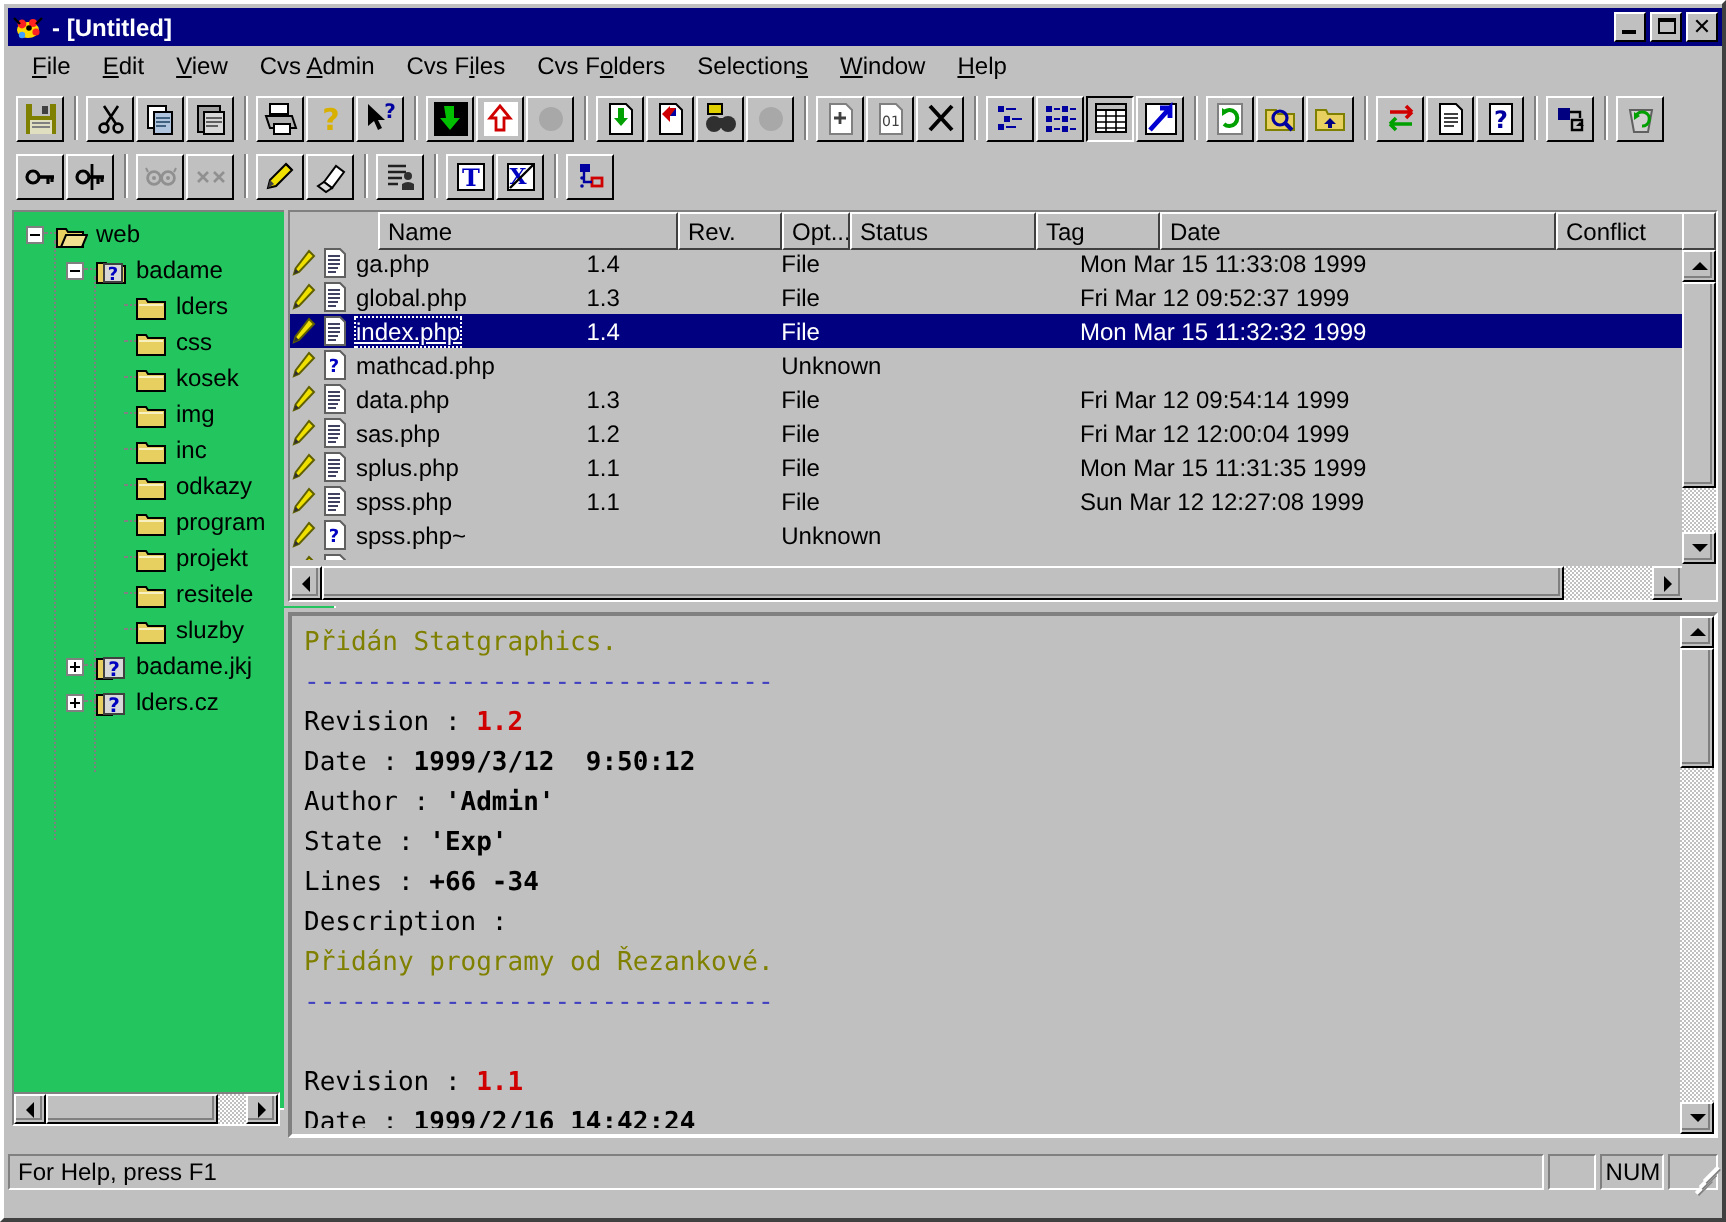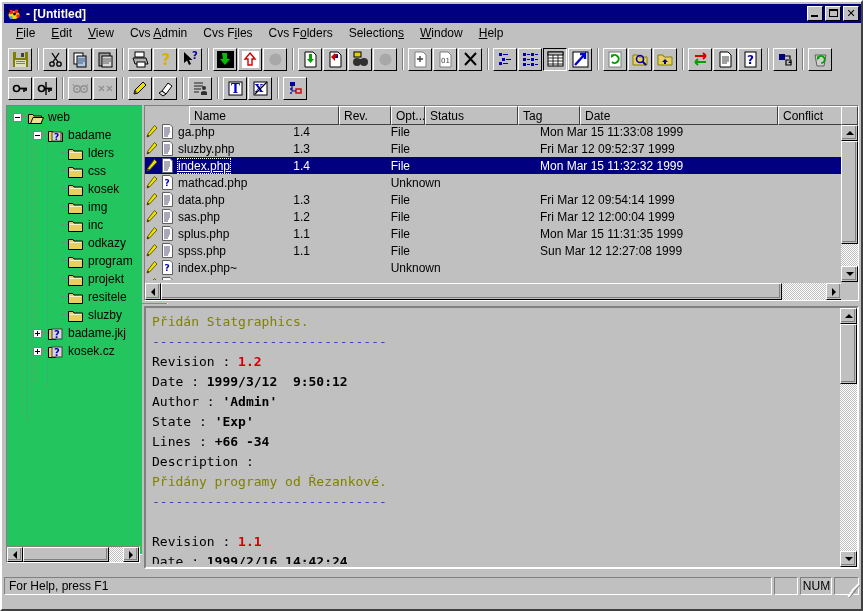--- a/index.html
+++ b/index.html
@@ -831,21 +831,21 @@
             </div>
             <div class="tree-row">
               <div style="width: 26px; flex: 0 0 auto;"></div>
               <div class="tnode plus"></div>
               <div class="tdots"></div>
               <div class="folder"><svg width="16" height="14" viewBox="0 0 16 14">
                   <path d="M0.5 2.5 L4 2.5 L5 4 L8 4 L8 12.5 L0.5 12.5 Z" fill="#e8d060" stroke="#000"></path>
                   <rect x="4" y="2" width="10" height="10" fill="#d8d8d8" stroke="#404040"></rect>
                   <text x="9" y="11" font-family="DejaVu Sans, sans-serif" font-size="10" font-weight="bold" fill="#0000c0" text-anchor="middle">?</text>
                 </svg></div>
-              <span class="tree-label">kosek.cz</span>
+              <span class="tree-label">lders.cz</span>
             </div>
           </div>
       </div>
 
       <div class="sb-h" style="left:2px; bottom:8px; width:134px; height:17px;
                   border-top:1px solid #808080;border-left:1px solid #808080;
                   border-right:1px solid #ffffff;border-bottom:1px solid #ffffff;box-sizing:border-box;">
         <div class="sb-btn" style="left:0;top:0;width:16px;height:15px;">
           <div class="arr arr-lf"></div>
         </div>
@@ -907,21 +907,21 @@
               <div class="lv-row">
                 <div class="cell" style="width: 150px; display: flex; align-items: center;">
                   <div class="pencil-ico"><svg width="14" height="15" viewBox="0 0 14 15">
                       <path d="M9.5 1.5 L12 4 L4.5 12 L2 13 L2.8 10.2 Z" fill="#f0e000" stroke="#606000"></path>
                       <path d="M2 13 L2.8 10.2 L4.5 12 Z" fill="#303030"></path>
                     </svg></div>
                   <div class="doc-ico"><svg width="13" height="15" viewBox="0 0 13 15">
                       <path d="M1.5 0.5 L9 0.5 L11.5 3 L11.5 14.5 L1.5 14.5 Z" fill="#ffffff" stroke="#606060"></path>
                       <path d="M3 4h6M3 6h6M3 8h6M3 10h5M3 12h4" stroke="#404060" stroke-width="0.9"></path>
                     </svg></div>
-                  <span class="cell-name-text" style="margin-left: 3px;">sluzby.php</span>
+                  <span class="cell-name-text" style="margin-left: 3px;">global.php</span>
                 </div>
                 <div class="cell" style="width: 52px; padding-left: 4px;">1.3</div>
                 <div class="cell" style="width: 49px; padding-left: 4px;"></div>
                 <div class="cell" style="width: 93px; padding-left: 4px;">File</div>
                 <div class="cell" style="width: 62px; padding-left: 4px;"></div>
                 <div class="cell" style="width: 198px; padding-left: 4px;">Fri Mar 12 09:52:37 1999</div>
                 <div class="cell" style="width: 120px; padding-left: 4px;"></div>
               </div>
               <div class="lv-row sel">
                 <div class="cell" style="width: 150px; display: flex; align-items: center;">
@@ -1040,21 +1040,21 @@
               <div class="lv-row">
                 <div class="cell" style="width: 150px; display: flex; align-items: center;">
                   <div class="pencil-ico"><svg width="14" height="15" viewBox="0 0 14 15">
                       <path d="M9.5 1.5 L12 4 L4.5 12 L2 13 L2.8 10.2 Z" fill="#f0e000" stroke="#606000"></path>
                       <path d="M2 13 L2.8 10.2 L4.5 12 Z" fill="#303030"></path>
                     </svg></div>
                   <div class="doc-ico"><svg width="13" height="15" viewBox="0 0 13 15">
                       <path d="M1.5 0.5 L9 0.5 L11.5 3 L11.5 14.5 L1.5 14.5 Z" fill="#ffffff" stroke="#606060"></path>
                       <text x="6" y="11" font-family="DejaVu Sans, sans-serif" font-size="9" font-weight="bold" fill="#0000c0" text-anchor="middle">?</text>
                     </svg></div>
-                  <span class="cell-name-text" style="margin-left: 3px;">index.php~</span>
+                  <span class="cell-name-text" style="margin-left: 3px;">spss.php~</span>
                 </div>
                 <div class="cell" style="width: 52px; padding-left: 4px;"></div>
                 <div class="cell" style="width: 49px; padding-left: 4px;"></div>
                 <div class="cell" style="width: 93px; padding-left: 4px;">Unknown</div>
                 <div class="cell" style="width: 62px; padding-left: 4px;"></div>
                 <div class="cell" style="width: 198px; padding-left: 4px;"></div>
                 <div class="cell" style="width: 120px; padding-left: 4px;"></div>
               </div>
               <div class="lv-row">
                 <div class="cell" style="width: 150px; display: flex; align-items: center;">

